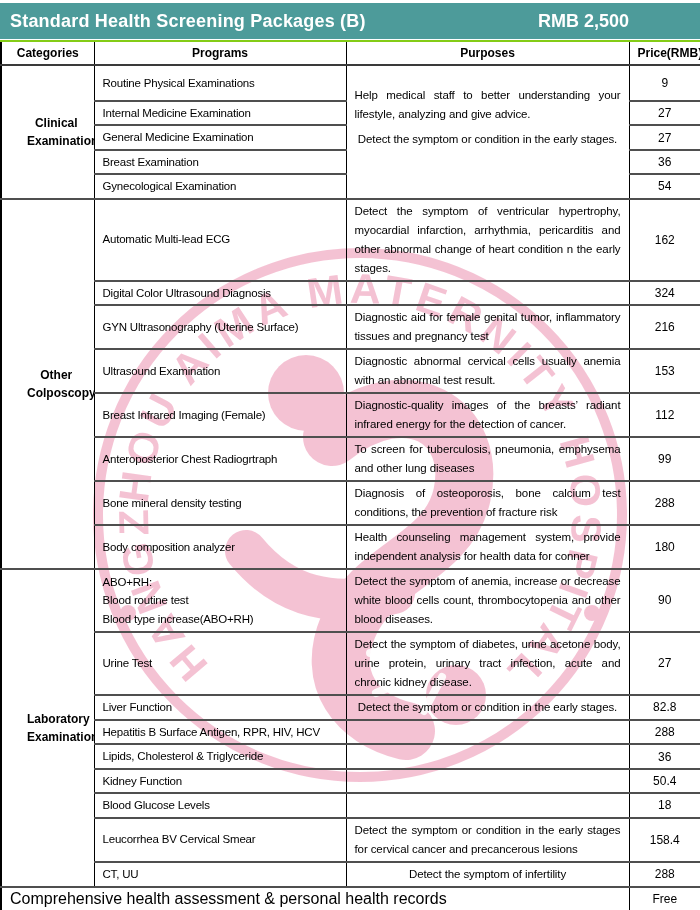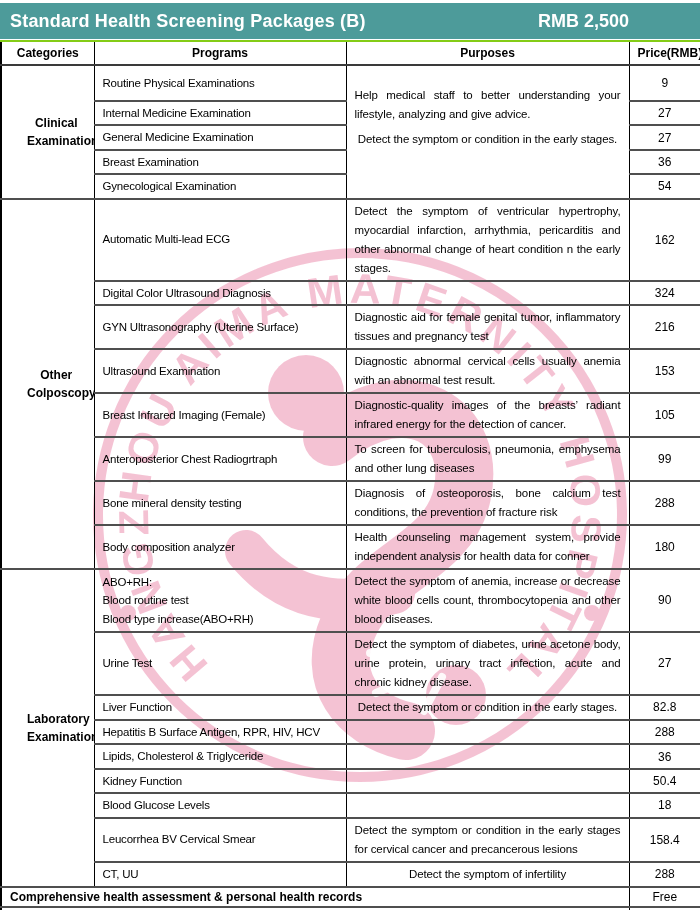--- a/index.html
+++ b/index.html
@@ -35,21 +35,21 @@
     font-size:12px;font-weight:bold;text-align:center;white-space:nowrap;
     border-top:2px solid #84cc16;border-bottom:2px solid #3a3a3a;
   }
   .cat{text-align:center;font-weight:bold;font-size:12px;line-height:1.5;vertical-align:middle;padding-left:25px;}
   .prog{font-weight:normal;font-size:11.5px;letter-spacing:-0.2px;white-space:nowrap;vertical-align:middle;line-height:1.6;}
   .purp{font-size:11.5px;line-height:19px;text-align:justify;vertical-align:middle;letter-spacing:-0.1px;}
   .purp.top{vertical-align:top;padding-top:20px;}
   .purp .para2{margin-top:6px;}
   .nowrap{white-space:nowrap;text-align:center;}
   .price{text-align:center;font-size:12px;vertical-align:middle;white-space:nowrap;}
-  .merged{font-weight:bold;font-size:12px;vertical-align:middle;}
+  .merged{font-weight:normal;font-size:16px;vertical-align:middle;}
   .bold{font-weight:bold;}
 
   .rh24{height:24px}.rh36{height:36px}.rh20{height:20px}.rh19{height:19px}
   .rh42{height:42px}.rh55{height:55px}.rh78{height:78px}
 </style>
 </head>
 <body>
 
 <div class="page">
 
@@ -139,21 +139,21 @@
         <td class="price">216</td>
       </tr>
       <tr class="rh42">
         <td class="prog">Ultrasound Examination</td>
         <td class="purp">Diagnostic abnormal cervical cells usually anemia with an abnormal test result.</td>
         <td class="price">153</td>
       </tr>
       <tr class="rh42">
         <td class="prog">Breast Infrared Imaging (Female)</td>
         <td class="purp">Diagnostic-quality images of the breasts’ radiant infrared energy for the detection of cancer.</td>
-        <td class="price">105</td>
+        <td class="price">112</td>
       </tr>
       <tr class="rh42">
         <td class="prog">Anteroposterior Chest Radiogrtraph</td>
         <td class="purp">To screen for tuberculosis, pneumonia, emphysema and other lung diseases</td>
         <td class="price">99</td>
       </tr>
       <tr class="rh42">
         <td class="prog">Bone mineral density testing</td>
         <td class="purp">Diagnosis of osteoporosis, bone calcium test conditions, the prevention of fracture risk</td>
         <td class="price">288</td>

